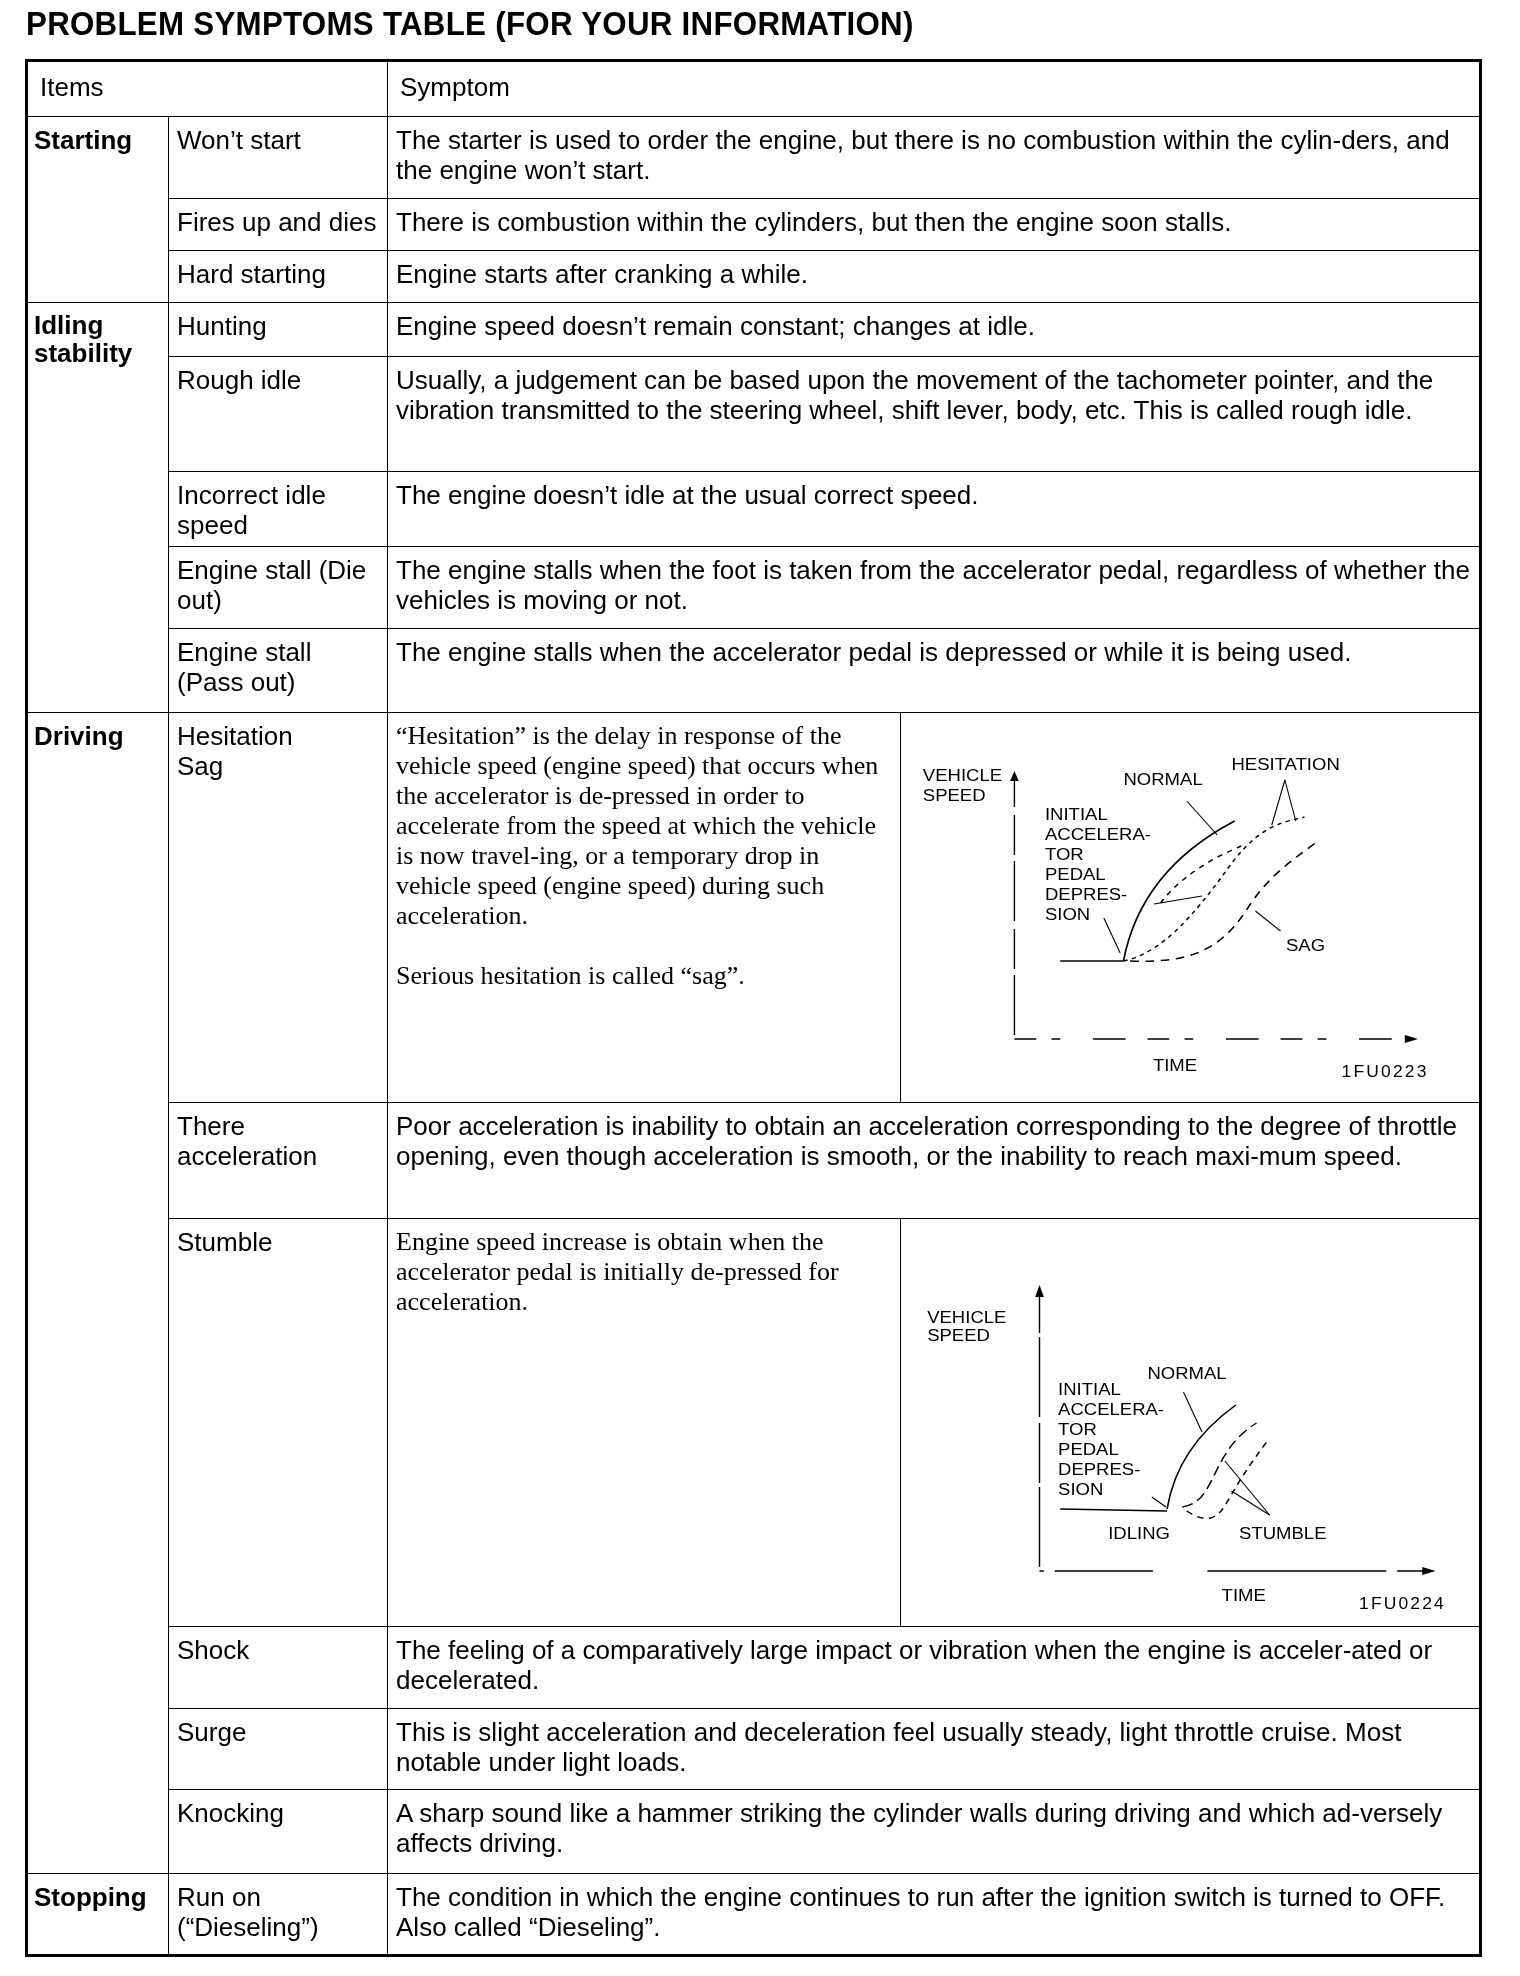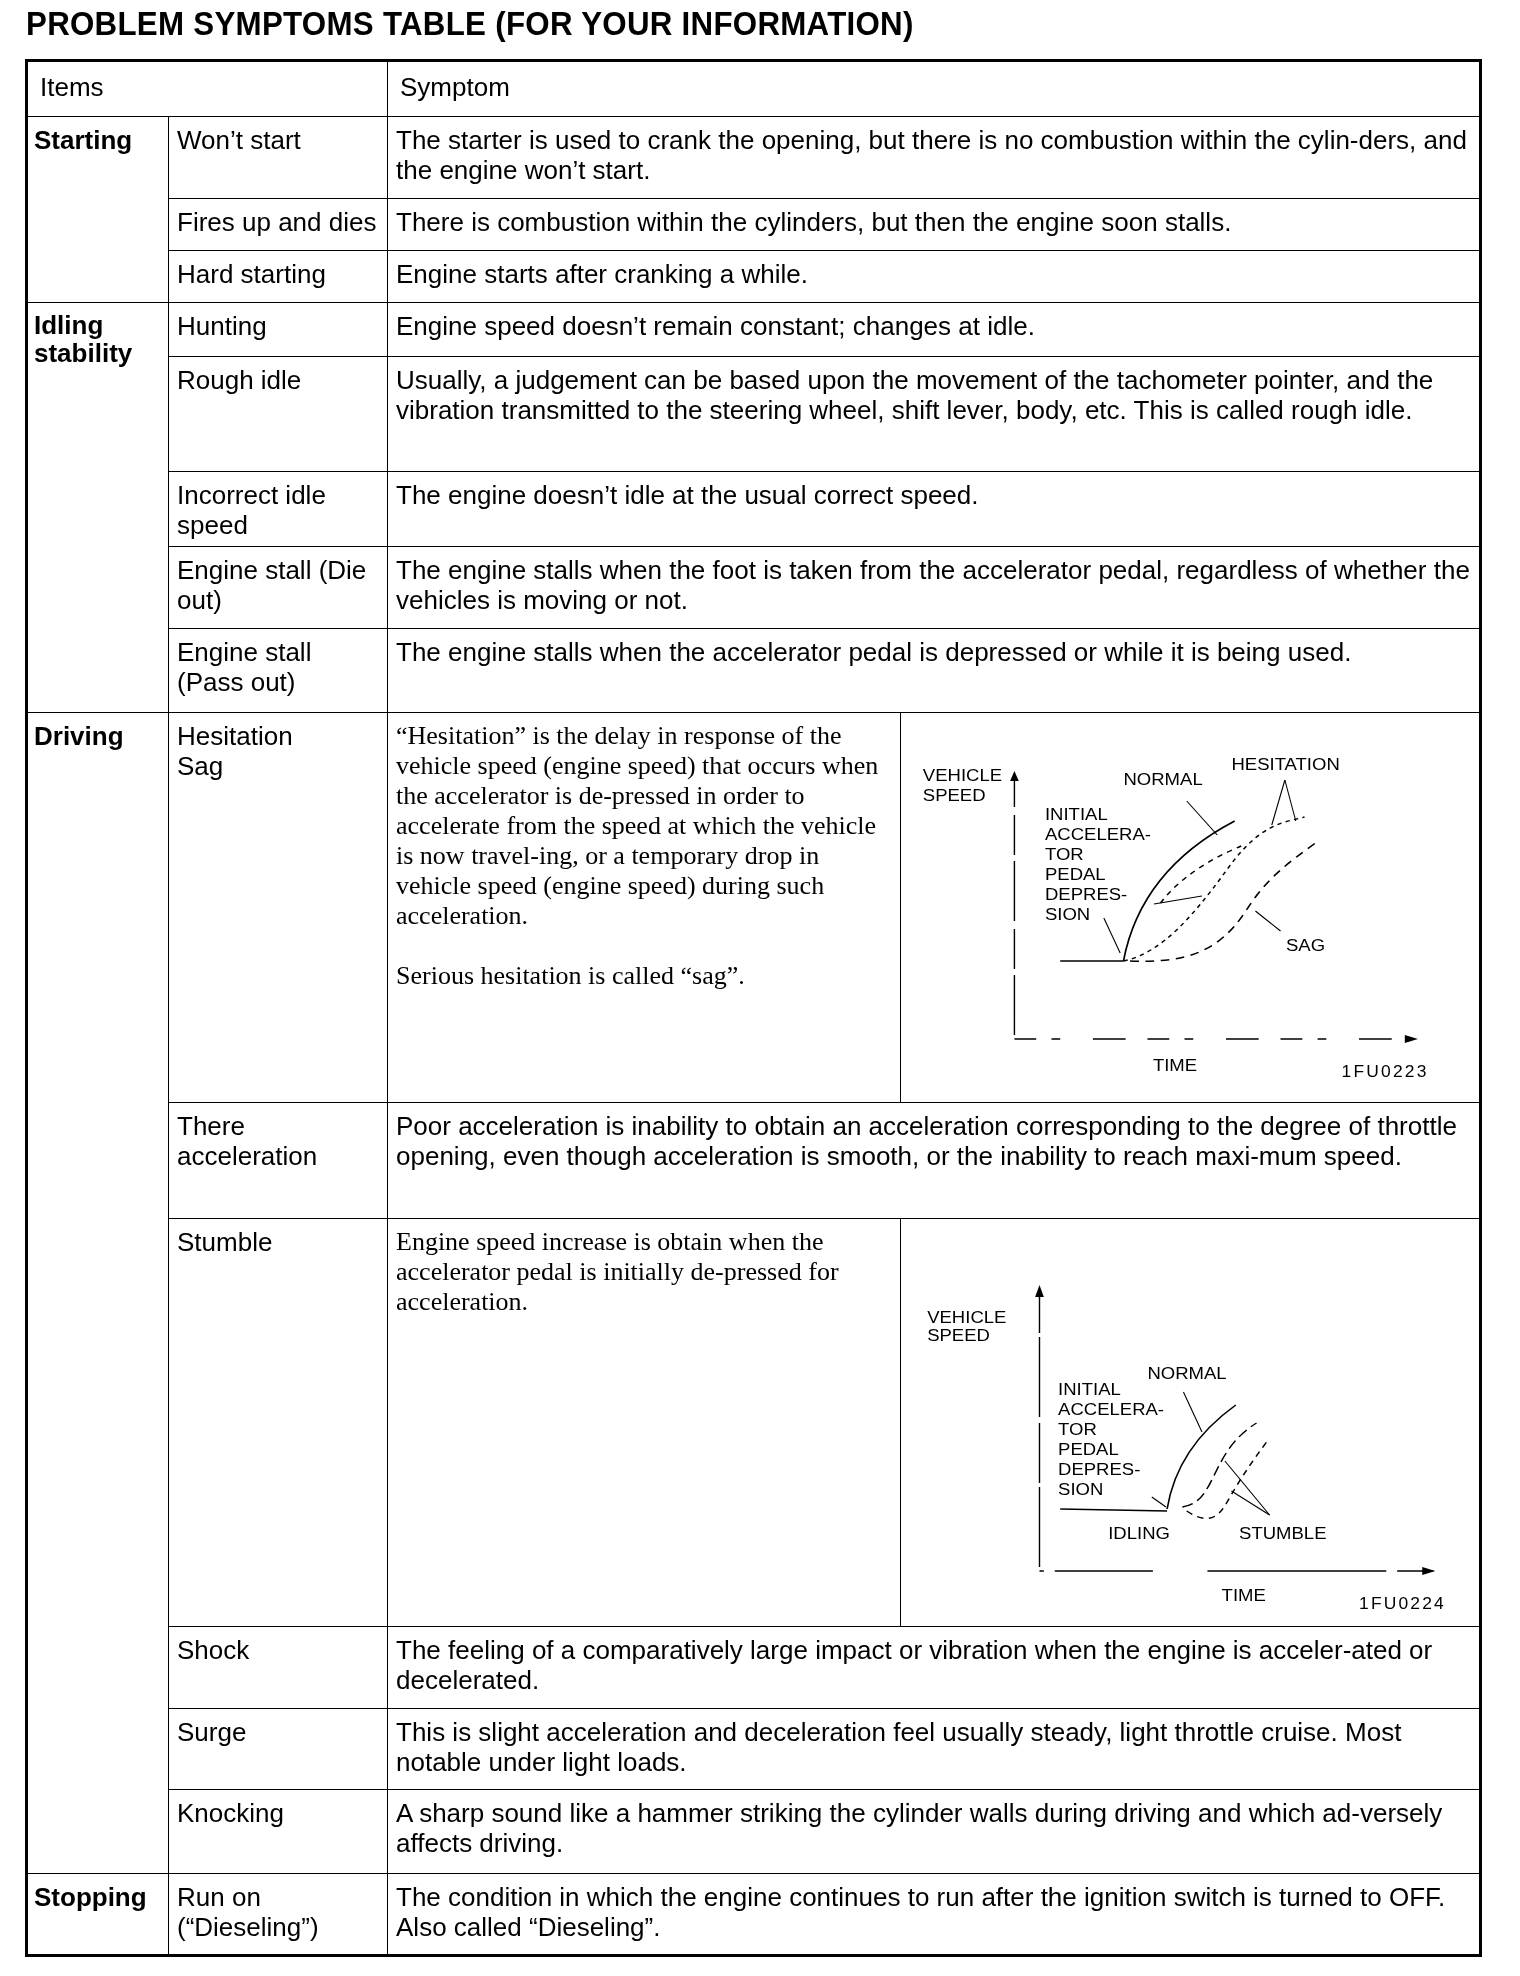--- a/index.html
+++ b/index.html
@@ -37,21 +37,21 @@
     </colgroup>
   <tbody>
       <tr class="hdr">
     <th colspan="2">Items</th>
     <th>Symptom</th>
   </tr>
 
   <tr style="height:82px">
     <td rowspan="3" class="cat">Starting</td>
     <td>Won’t start</td>
-    <td>The starter is used to crank the opening, but there is no combustion within the cylin-ders, and the engine won’t start.</td>
+    <td>The starter is used to order the engine, but there is no combustion within the cylin-ders, and the engine won’t start.</td>
   </tr>
   <tr style="height:52px">
     <td>Fires up and dies</td>
     <td>There is combustion within the cylinders, but then the engine soon stalls.</td>
   </tr>
   <tr style="height:52px">
     <td>Hard starting</td>
     <td>Engine starts after cranking a while.</td>
   </tr>
 

